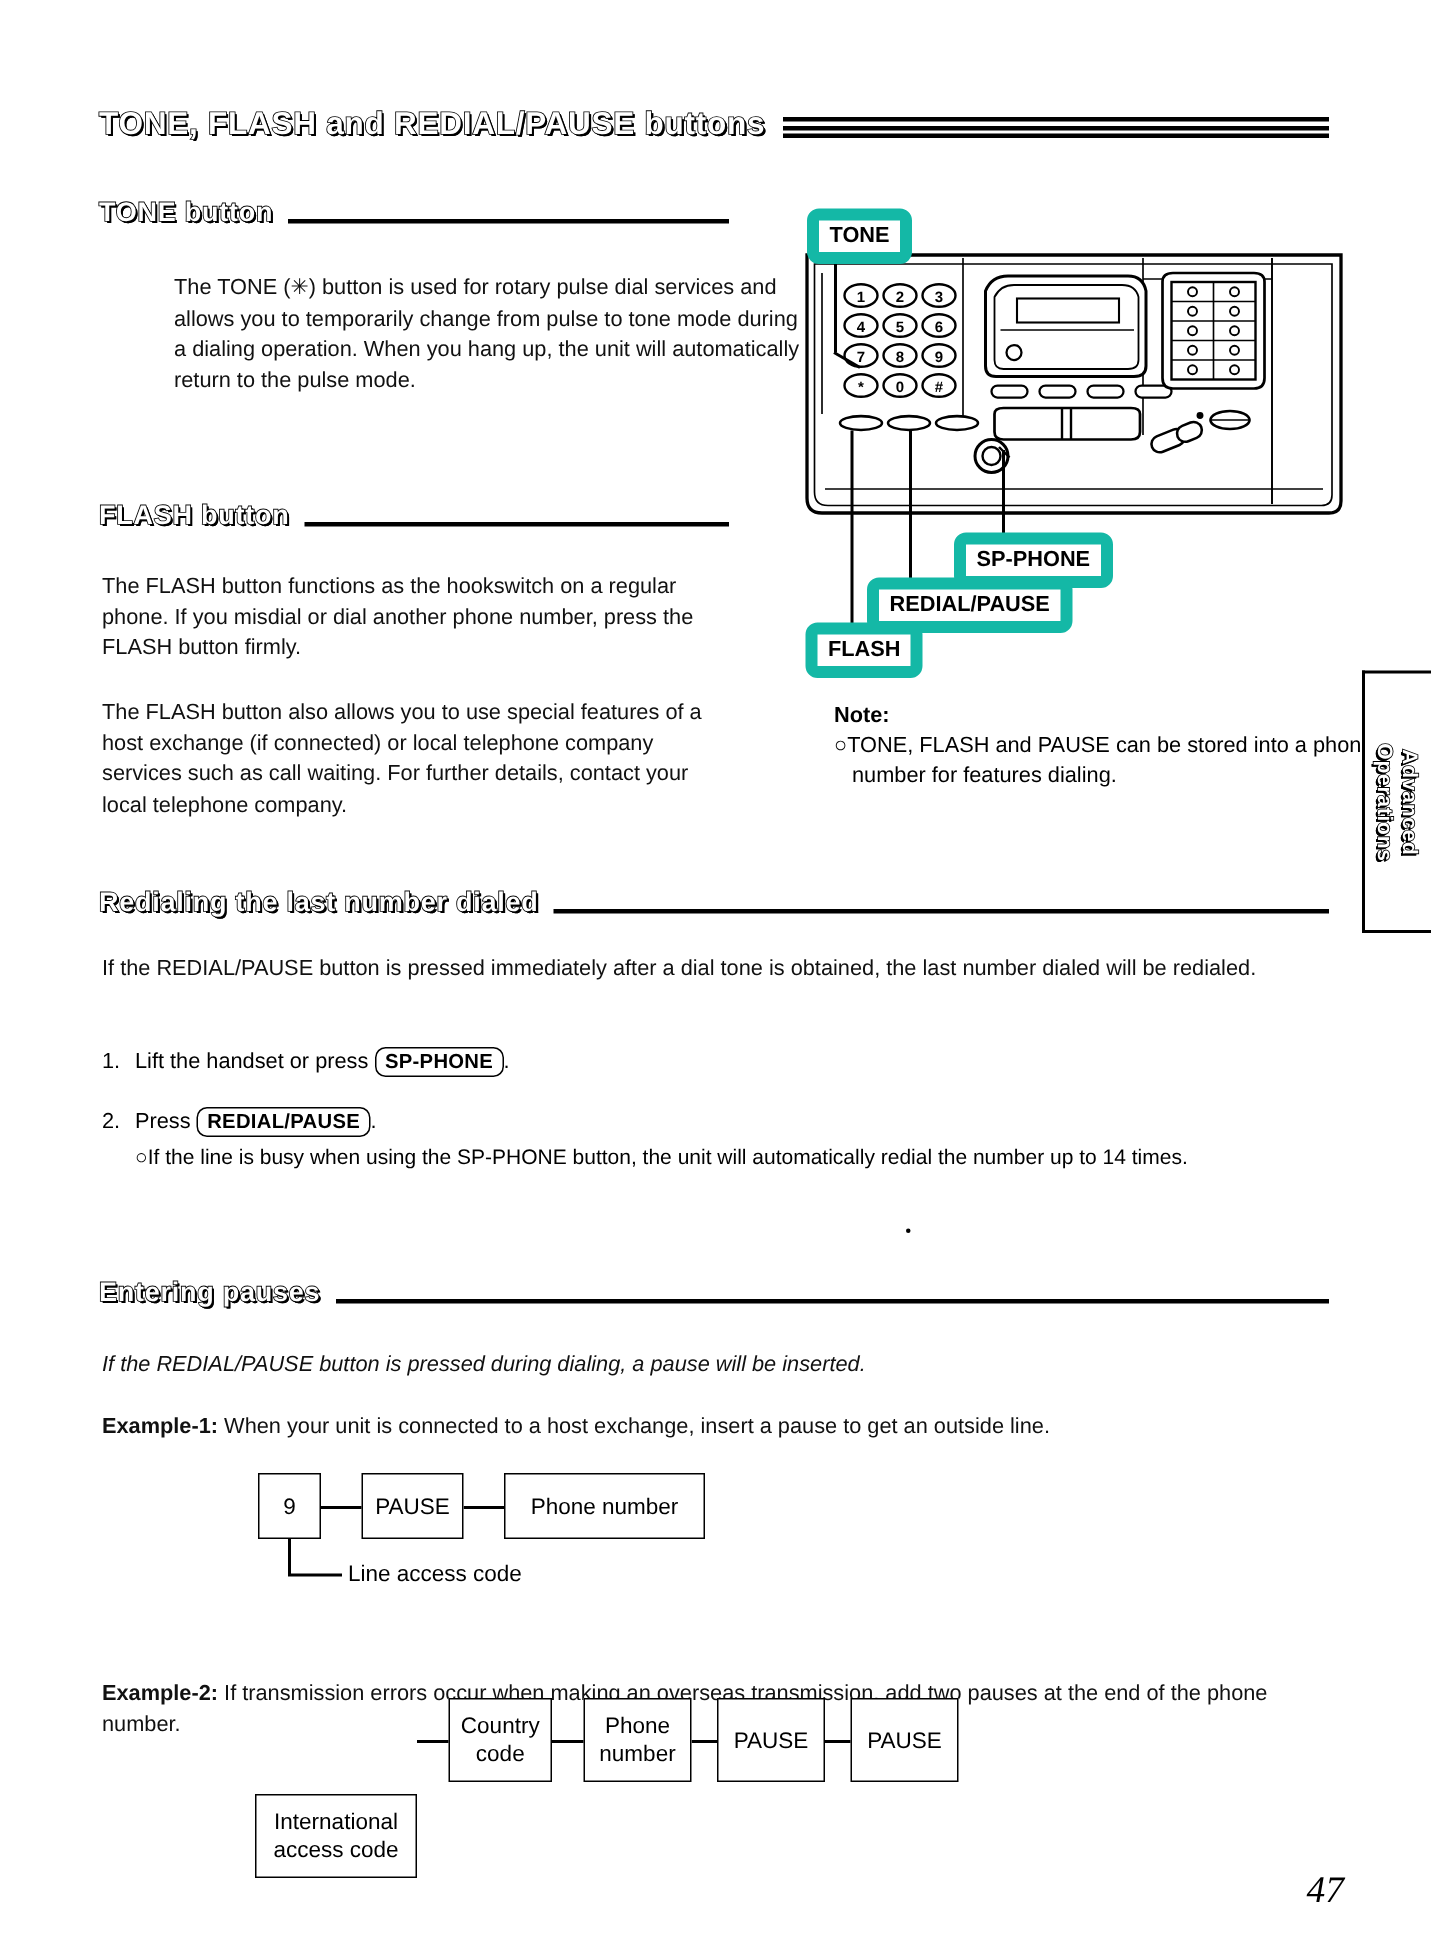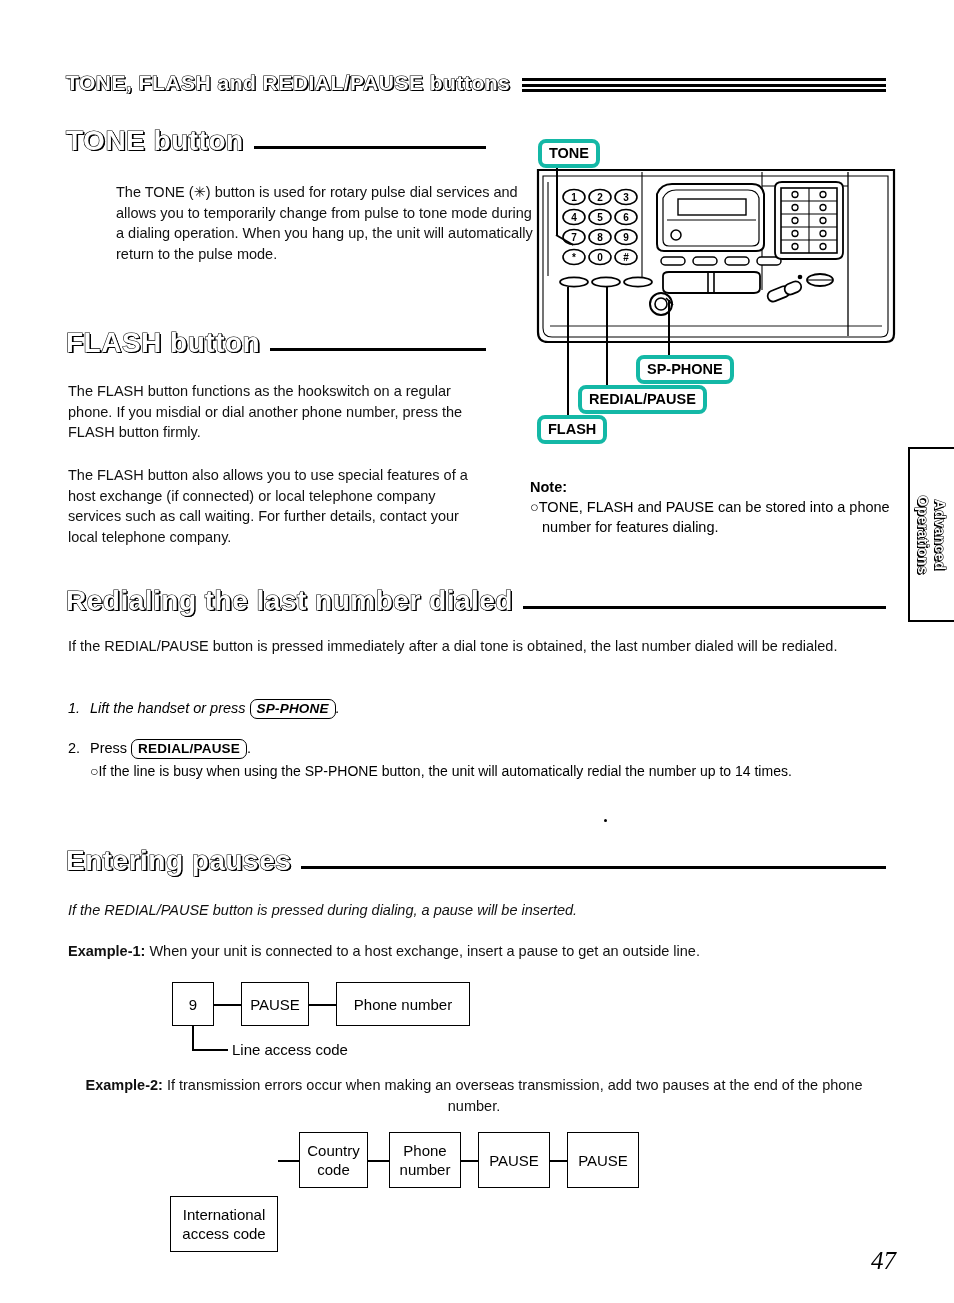--- a/index.html
+++ b/index.html
@@ -60,21 +60,21 @@
     background: #000000;
   }
 
   
   .sec-head {
     position: absolute;
     display: flex;
     align-items: flex-end;
   }
   .sec-head .sh-text {
-    font-size: 28px;
+    font-size: 18px;
     line-height: 26px;
     white-space: nowrap;
   }
   .sec-head .sh-rule {
     flex: 1;
     height: 3.5px;
     background: #000000;
     margin-left: 10px;
     margin-bottom: 5px;
   }
@@ -98,38 +98,38 @@
     font-size: 13.5px;
     line-height: 17px;
     letter-spacing: 0.2px;
     white-space: nowrap;
     vertical-align: baseline;
   }
 
   
   .callout {
     position: absolute;
-    border: 4px solid #14b8a6;
+    border: 8px solid #14b8a6;
     border-radius: 8px;
     background: #ffffff;
     font-weight: bold;
     font-size: 14.5px;
     line-height: 18px;
     padding: 1px 7px 2px 7px;
     white-space: nowrap;
     z-index: 5;
   }
   .leader {
     position: absolute;
     background: #000000;
     z-index: 4;
   }
 
   
-  #note-block { position: absolute; left: 530px; top: 468px; width: 360px; margin-top: 10px; }
+  #note-block { position: absolute; left: 556px; top: 468px; width: 360px; }
   #note-title { font-size: 14.5px; font-weight: bold; line-height: 19px; }
   #note-item {
     font-size: 14.5px;
     line-height: 20px;
     padding-left: 12px;
     text-indent: -12px;
   }
 
   
   .step {
@@ -382,21 +382,21 @@
     </div>
   </div>
 
   <div class="sec-head" style="left:66px; top:588px; width:820px;">
     <div class="sh-text outlined">Redialing the last number dialed</div>
     <div class="sh-rule"></div>
   </div>
 
   <div class="body-text" style="left:68px; top:636px; width:810px;">If the REDIAL/PAUSE button is pressed immediately after a dial tone is obtained, the last number dialed will be redialed.</div>
 
-  <div class="step" style="left:68px; top:698px; width:600px;font-style:italic;">
+  <div class="step" style="left:68px; top:698px; width:600px;">
     <span class="num">1.</span><span>Lift the handset or press</span>
     <span class="keycap">SP-PHONE</span><span>.</span>
   </div>
 
   <div class="step" style="left:68px; top:738px; width:600px;">
     <span class="num">2.</span><span>Press</span>
     <span class="keycap">REDIAL/PAUSE</span><span>.</span>
   </div>
 
   <div class="sub-bullet" style="left:90px; top:761px; width:788px;">○If the line is busy when using the SP-PHONE button, the unit will automatically redial the number up to 14 times.</div>
@@ -418,21 +418,21 @@
   <div class="flow-box" style="left:172px; top:982px; width:42px; height:44px;">9</div>
   <div class="connector" style="left:214px; top:1004px; width:28px;"></div>
   <div class="flow-box" style="left:241px; top:982px; width:68px; height:44px;">PAUSE</div>
   <div class="connector" style="left:309px; top:1004px; width:28px;"></div>
   <div class="flow-box" style="left:336px; top:982px; width:134px; height:44px;">Phone number</div>
 
   <div class="leader-v" style="left:192px; top:1026px; height:24px;"></div>
   <div class="leader-h" style="left:192px; top:1049px; width:36px;"></div>
   <div class="leader-label" style="left:232px; top:1040px;">Line access code</div>
 
-  <div class="body-text" style="left:68px; top:1075px; width:812px;text-align:center;">
+  <div class="body-text" style="left:68px; top:1119px; width:812px;">
     <span class="bold">Example-2:</span>
     <span>If transmission errors occur when making an overseas transmission, add two pauses at the end of the phone number.</span>
   </div>
 
   <div class="flow-box" style="left:170px; top:1196px; width:108px; height:56px;">International access code</div>
   <div class="connector" style="left:278px; top:1160px; width:22px;"></div>
   <div class="flow-box" style="left:299px; top:1132px; width:69px; height:56px;">Country code</div>
   <div class="connector" style="left:368px; top:1160px; width:22px;"></div>
   <div class="flow-box" style="left:389px; top:1132px; width:72px; height:56px;">Phone number</div>
   <div class="connector" style="left:461px; top:1160px; width:18px;"></div>

